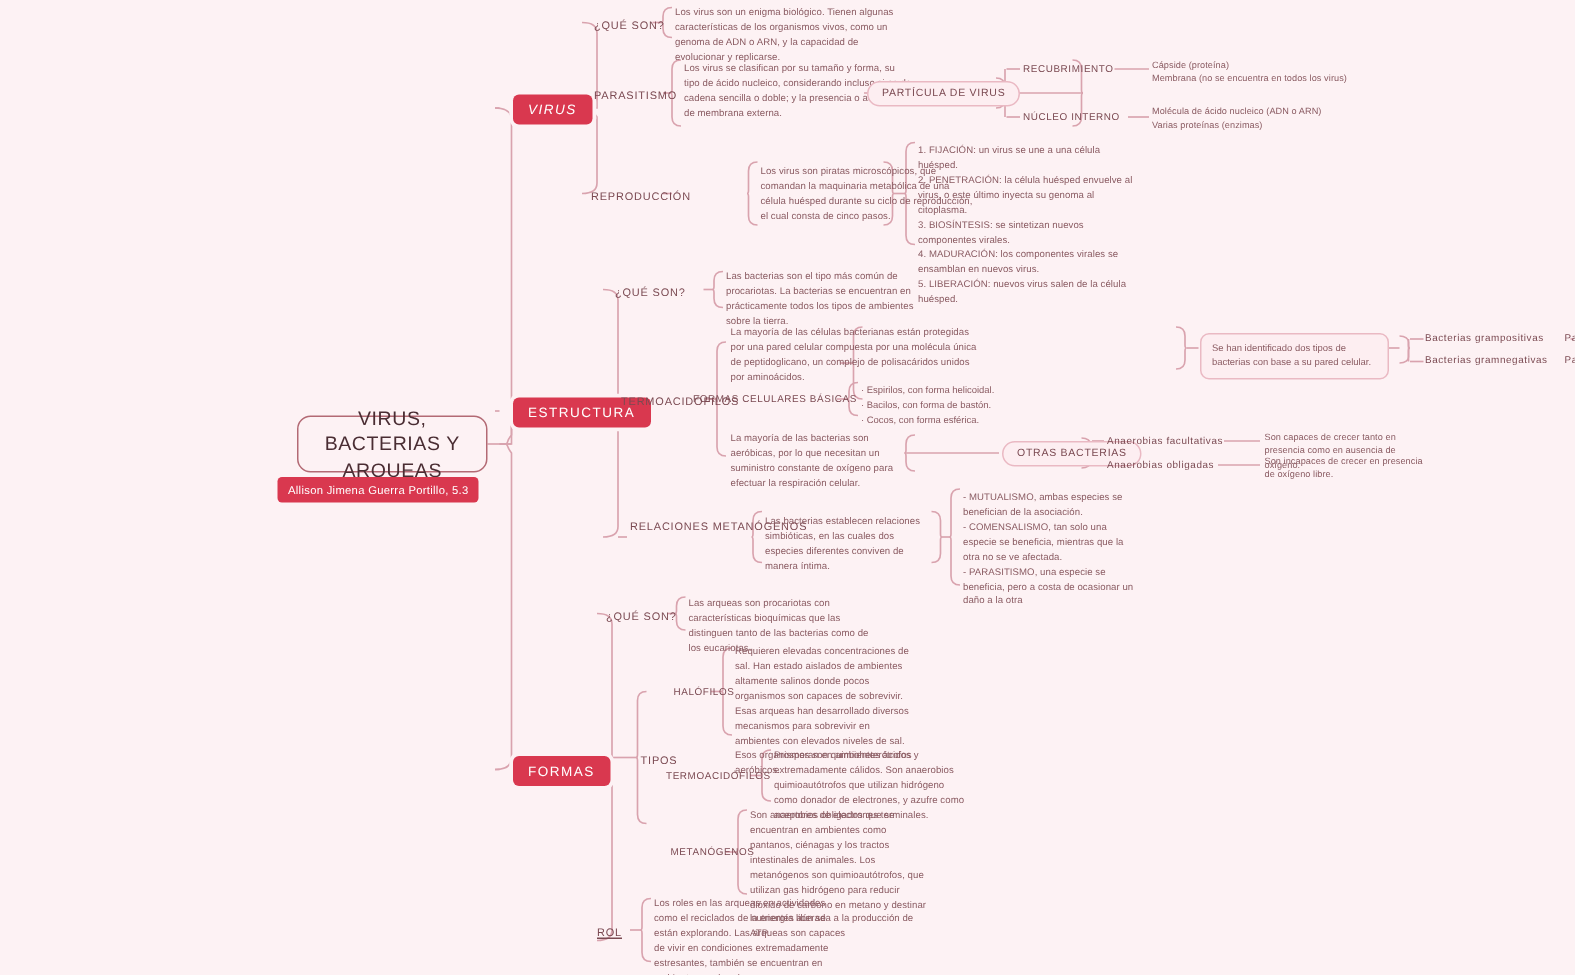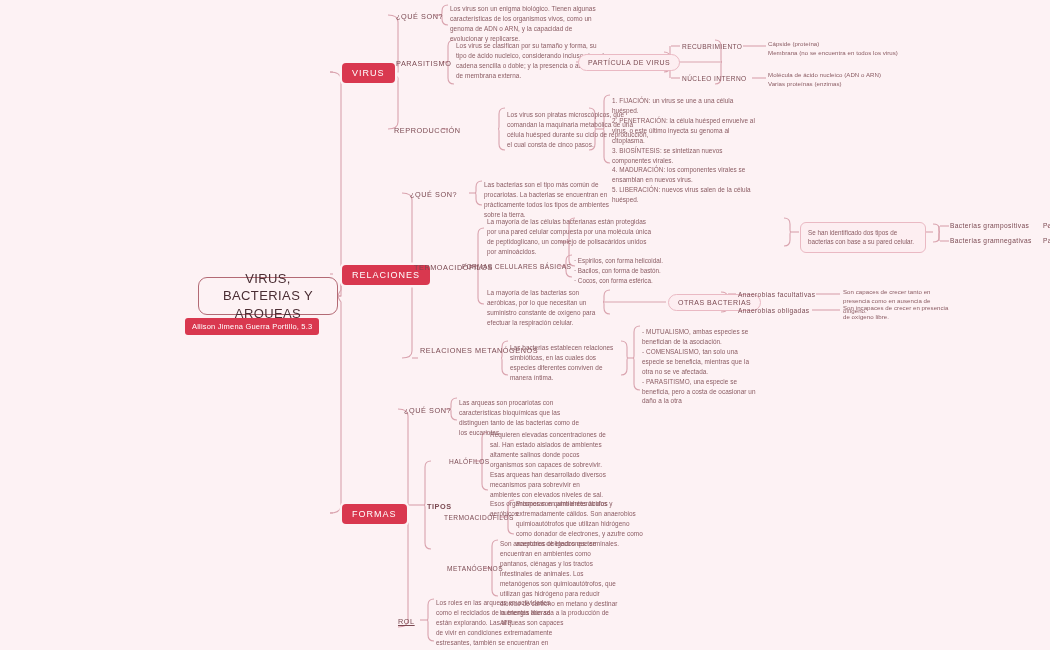--- a/index.html
+++ b/index.html
@@ -211,26 +211,26 @@
       <path d="M514,500 C510,500 508,502 508,506 L508,515 C508,516 508,517 507,517 C508,517 508,518 508,519 L508,528 C508,532 510,534 514,534"></path>
 
       <path d="M484,568 L492,568"></path>
       <path d="M498,540 C494,540 492,542 492,546 L492,566 C492,567 492,568 491,568 C492,568 492,569 492,570 L492,590 C492,594 494,596 498,596"></path>
 
       <path d="M420,620 L428,620"></path>
       <path d="M434,599 C430,599 428,601 428,605 L428,618 C428,619 428,620 427,620 C428,620 428,621 428,622 L428,635 C428,639 430,641 434,641"></path>
     </g>
   </svg>
 
-  <div class="node root" style="left:198px;top:277px;width:140px;height:38px;">
+  <div class="node root" style="left:198px;top:277px;width:127px;height:38px;">
     <span>VIRUS, BACTERIAS Y ARQUEAS</span>
   </div>
   <div class="node author" style="left:167px;top:318px;margin-left:18px;">Allison Jimena Guerra Portillo, 5.3</div>
 
-  <div class="node chip" style="left:342px;top:63px;">VIRUS</div>
+  <div class="node chip" style="left:342px;top:63px;font-style:italic;">VIRUS</div>
 
   <div class="node lbl" style="left:396px;top:12px;">¿QUÉ SON?</div>
   <div class="node para" style="left:450px;top:4px;width:150px;">Los virus son un enigma biológico. Tienen algunas características de los organismos vivos, como un genoma de ADN o ARN, y la capacidad de evolucionar y replicarse.</div>
 
   <div class="node lbl" style="left:396px;top:59px;">PARASITISMO</div>
   <div class="node para" style="left:456px;top:41px;width:152px;">Los virus se clasifican por su tamaño y forma, su tipo de ácido nucleico, considerando incluso si es de cadena sencilla o doble; y la presencia o ausencia de membrana externa.</div>
 
   <div class="node pill" style="left:578px;top:54px;">PARTÍCULA DE VIRUS</div>
 
   <div class="node lbl sm" style="left:682px;top:43px;">RECUBRIMIENTO</div>
@@ -242,21 +242,21 @@
 Varias proteínas (enzimas)</div>
 
   <div class="node lbl" style="left:394px;top:126px;">REPRODUCCIÓN</div>
   <div class="node para" style="left:507px;top:110px;width:142px;">Los virus son piratas microscópicos, que comandan la maquinaria metabólica de una célula huésped durante su ciclo de reproducción, el cual consta de cinco pasos.</div>
   <div class="node para" style="left:612px;top:96px;width:148px;white-space:pre-line;">1. FIJACIÓN: un virus se une a una célula huésped.
 2. PENETRACIÓN: la célula huésped envuelve al virus, o este último inyecta su genoma al citoplasma.
 3. BIOSÍNTESIS: se sintetizan nuevos componentes virales.
 4. MADURACIÓN: los componentes virales se ensamblan en nuevos virus.
 5. LIBERACIÓN: nuevos virus salen de la célula huésped.</div>
 
-  <div class="node chip" style="left:342px;top:265px;">RELACIONES</div>
+  <div class="node chip" style="left:342px;top:265px;">ESTRUCTURA</div>
 
   <div class="node lbl" style="left:410px;top:190px;">¿QUÉ SON?</div>
   <div class="node para" style="left:484px;top:180px;width:136px;">Las bacterias son el tipo más común de procariotas. La bacterias se encuentran en prácticamente todos los tipos de ambientes sobre la tierra.</div>
 
   <div class="node lbl" style="left:414px;top:263px;">TERMOACIDÓFILOS</div>
 
   <div class="node para" style="left:487px;top:217px;width:166px;">La mayoría de las células bacterianas están protegidas por una pared celular compuesta por una molécula única de peptidoglicano, un complejo de polisacáridos unidos por aminoácidos.</div>
   <div class="node pillbox" style="left:800px;top:222px;width:126px;">Se han identificado dos tipos de bacterias con base a su pared celular.</div>
 
   <div class="node lbl sm" style="left:950px;top:222px;">Bacterias grampositivas</div>
@@ -285,21 +285,21 @@
     <div>- MUTUALISMO, ambas especies se benefician de la asociación.</div>
     <div>- COMENSALISMO, tan solo una especie se beneficia, mientras que la otra no se ve afectada.</div>
     <div>- PARASITISMO, una especie se beneficia, pero a costa de ocasionar un daño a la otra</div>
   </div>
 
   <div class="node chip" style="left:342px;top:504px;">FORMAS</div>
 
   <div class="node lbl" style="left:404px;top:406px;">¿QUÉ SON?</div>
   <div class="node para" style="left:459px;top:398px;width:130px;">Las arqueas son procariotas con características bioquímicas que las distinguen tanto de las bacterias como de los eucariotas.</div>
 
-  <div class="node lbl" style="left:427px;top:502px;font-weight:bold;">TIPOS</div>
+  <div class="node lbl" style="left:427px;top:502px;">TIPOS</div>
 
   <div class="node lbl sm" style="left:449px;top:458px;">HALÓFILOS</div>
   <div class="node para" style="left:490px;top:430px;width:118px;">Requieren elevadas concentraciones de sal. Han estado aislados de ambientes altamente salinos donde pocos organismos son capaces de sobrevivir. Esas arqueas han desarrollado diversos mecanismos para sobrevivir en ambientes con elevados niveles de sal. Esos organismos son quimioheterótrofos aeróbicos.</div>
 
   <div class="node lbl sm" style="left:444px;top:514px;">TERMOACIDÓFILOS</div>
   <div class="node para" style="left:516px;top:499px;width:130px;">Prosperan en ambientes ácidos y extremadamente cálidos. Son anaerobios quimioautótrofos que utilizan hidrógeno como donador de electrones, y azufre como aceptores de electrones terminales.</div>
 
   <div class="node lbl sm" style="left:447px;top:565px;">METANÓGENOS</div>
   <div class="node para" style="left:500px;top:539px;width:118px;">Son anaerobios obligados que se encuentran en ambientes como pantanos, ciénagas y los tractos intestinales de animales. Los metanógenos son quimioautótrofos, que utilizan gas hidrógeno para reducir dióxido de carbono en metano y destinar la energía liberada a la producción de ATP.</div>
 

